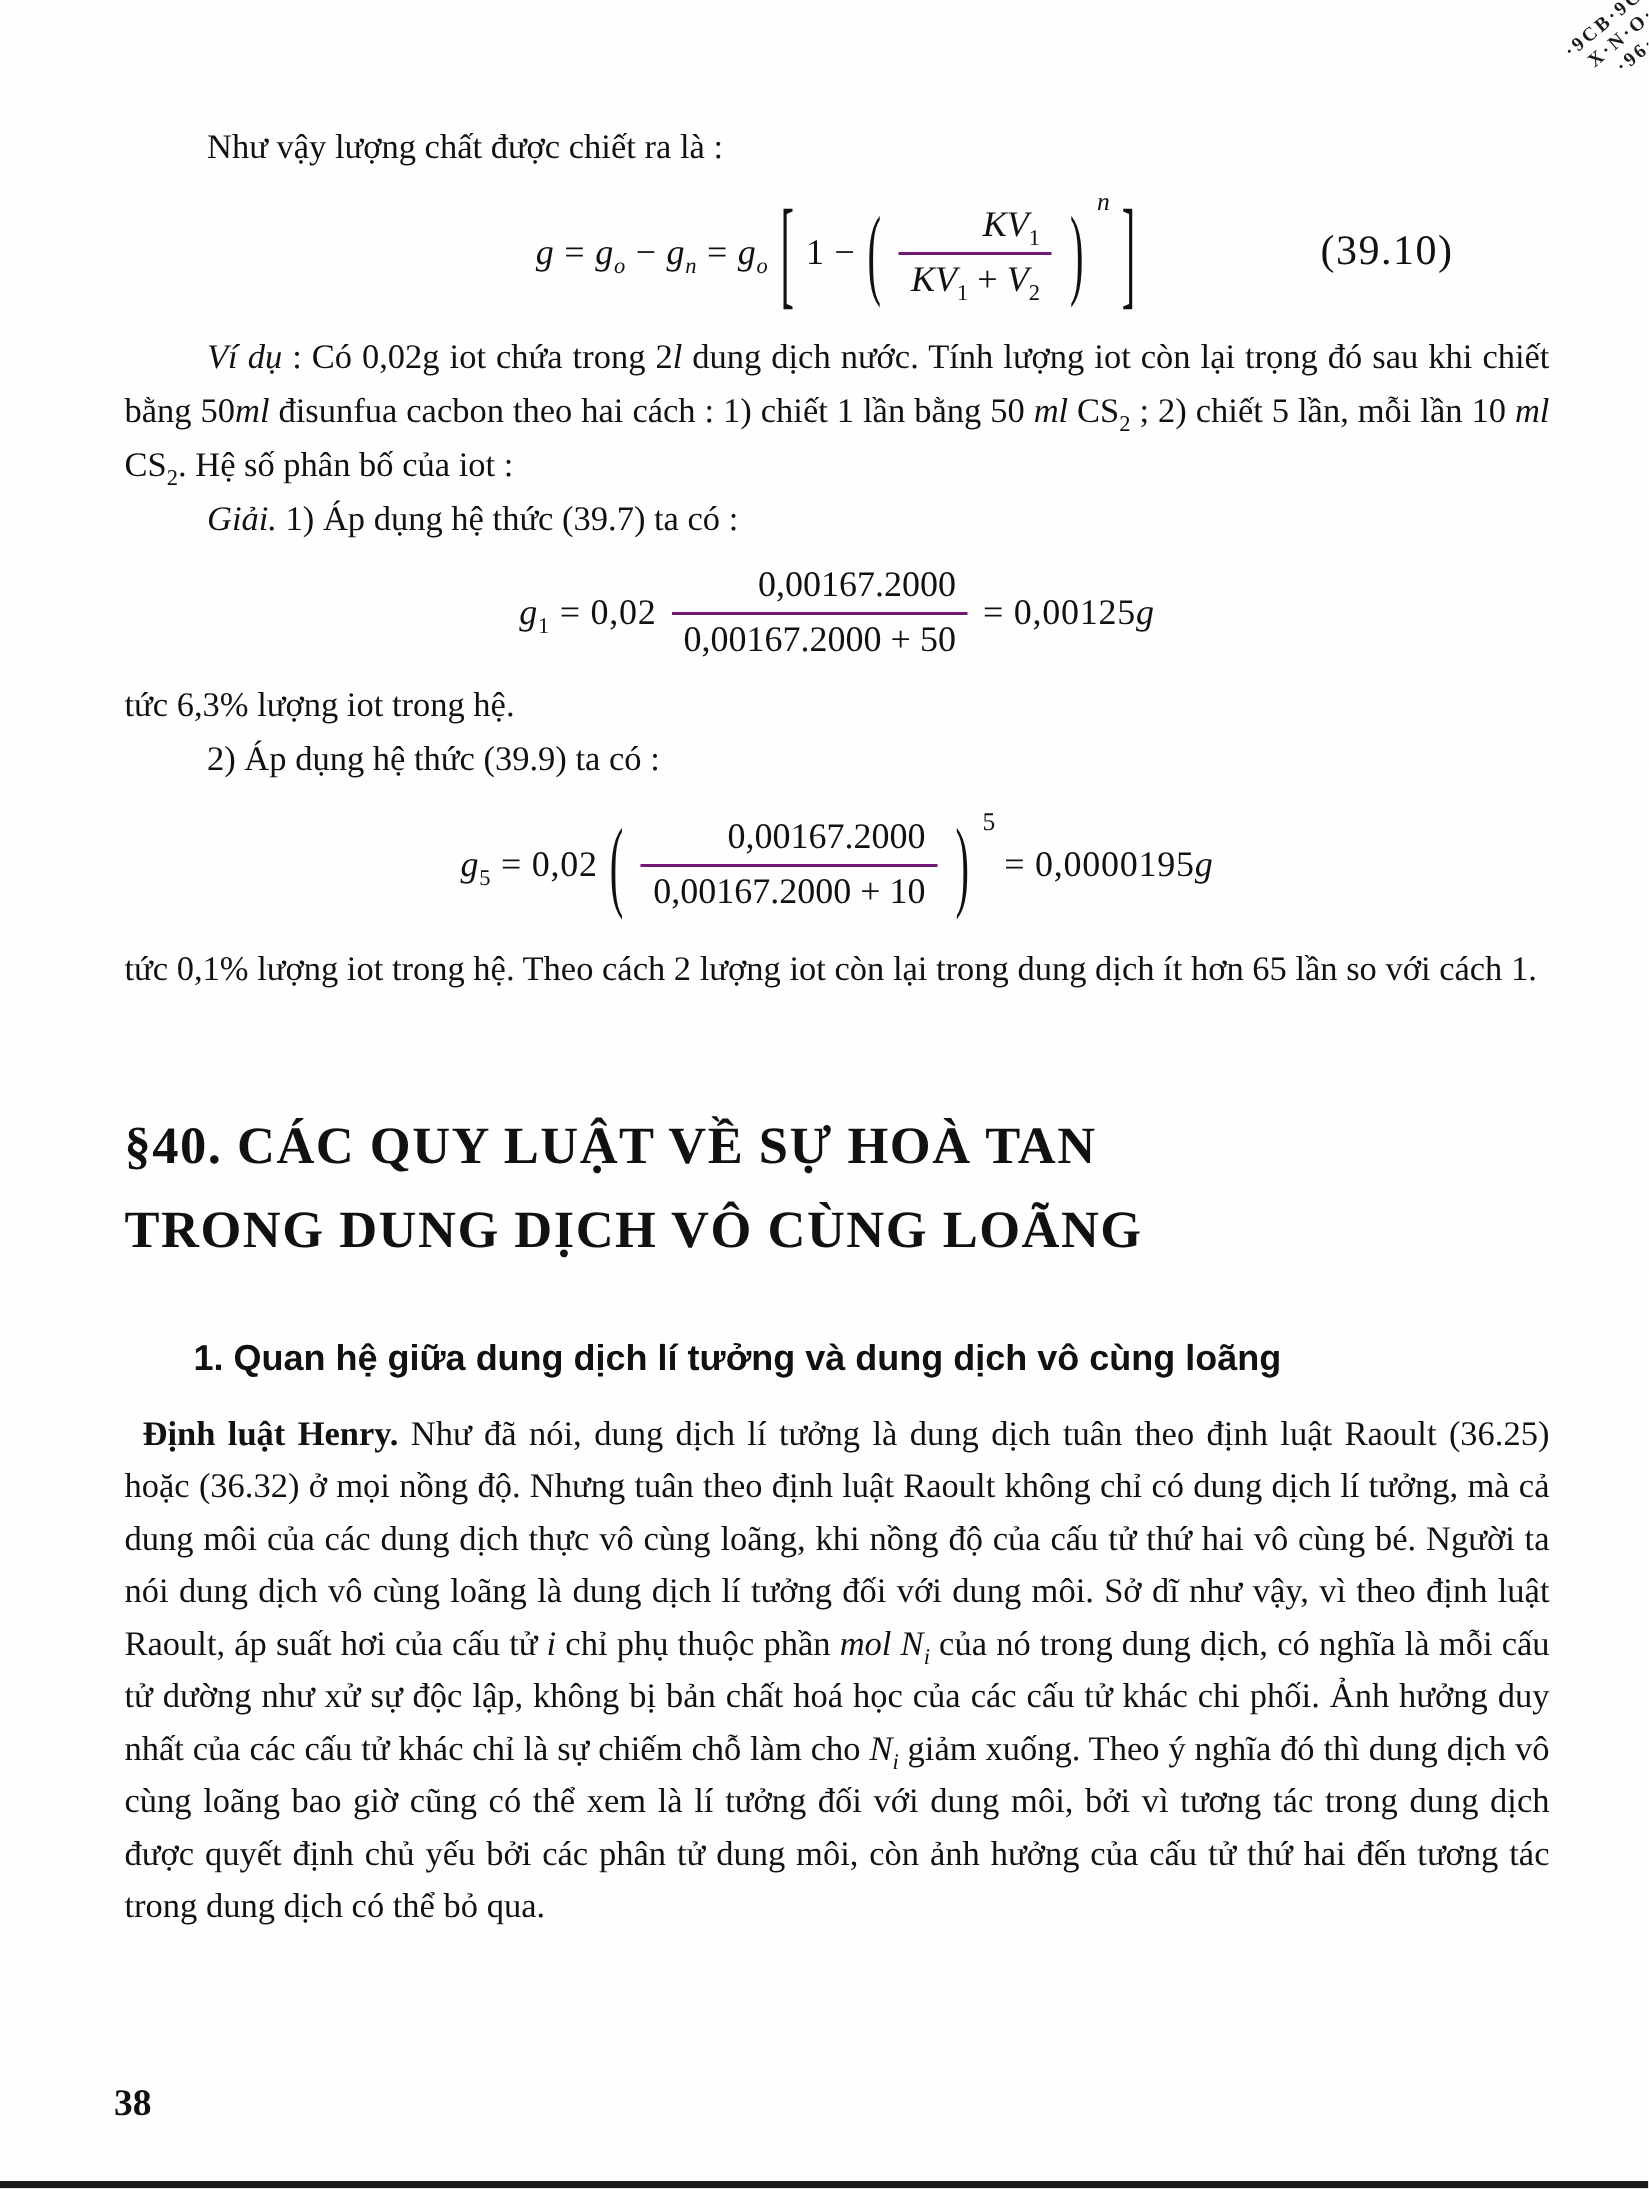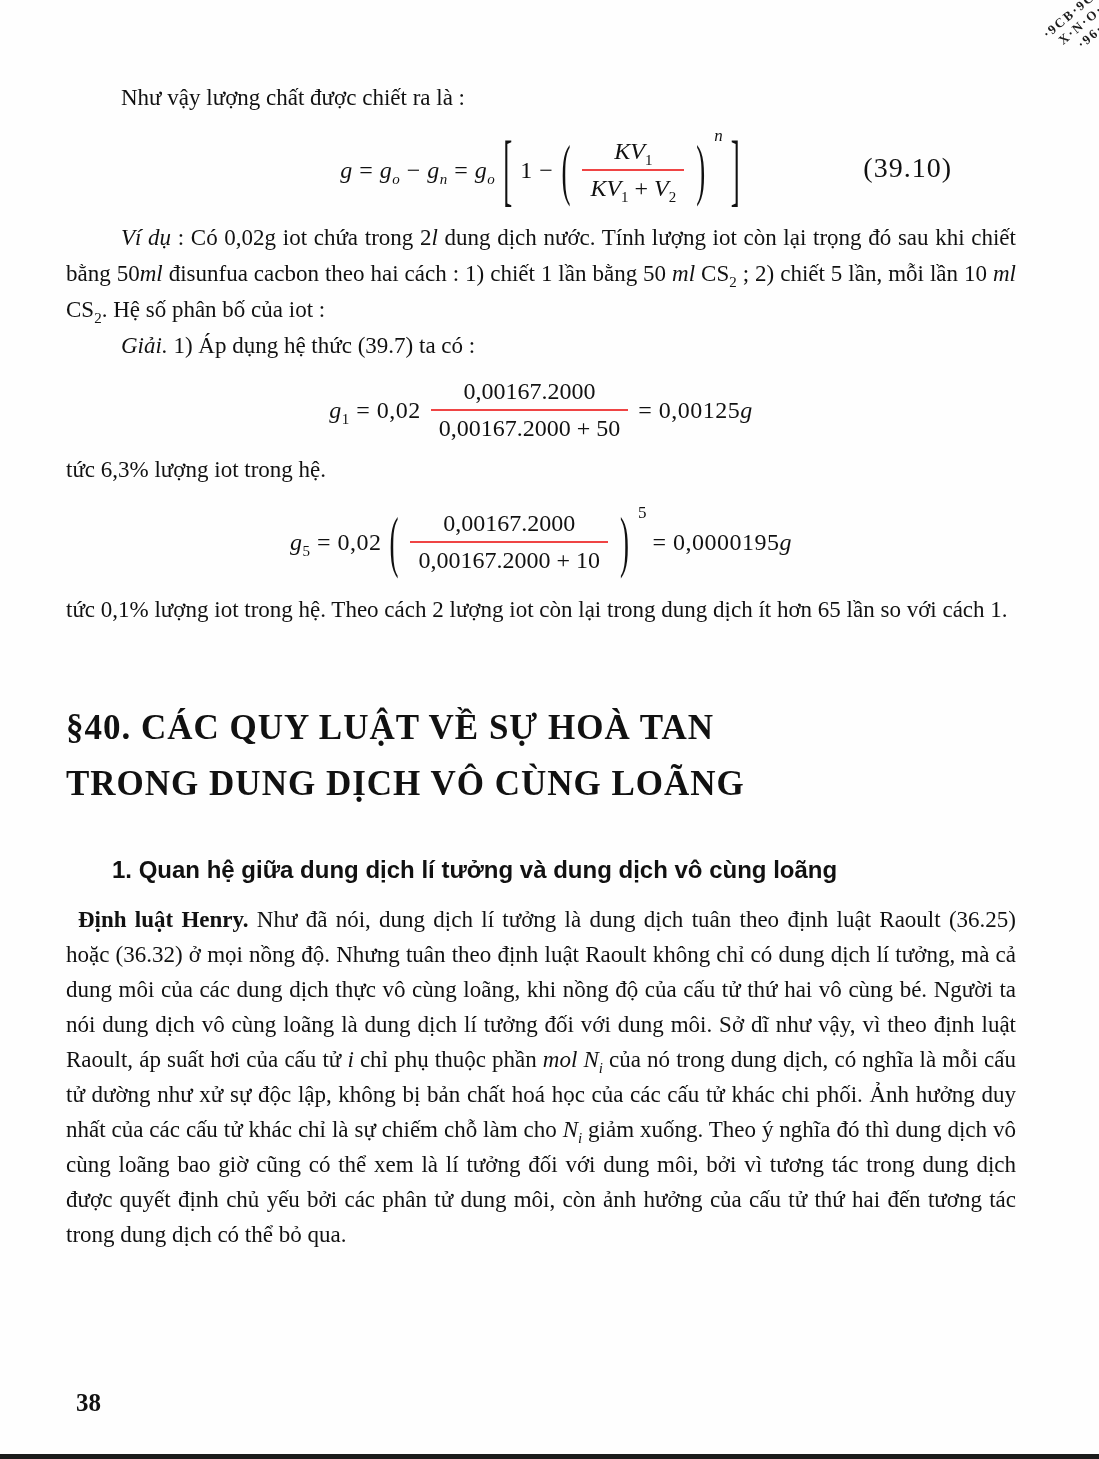--- a/index.html
+++ b/index.html
@@ -7,21 +7,21 @@
     position: relative;
     width: 1099px;
     height: 1459px;
     background: #fefefe;
     overflow: hidden;
     font-family: "Liberation Serif", serif;
     color: #111;
   }
   .content {
     position: absolute;
-    left: 66px;
+    left: 83px;
     top: 80px;
     width: 950px;
   }
   .body-text {
     font-size: 23px;
     line-height: 36px;
     text-align: justify;
     margin: 0;
   }
   .indent { text-indent: 55px; }
@@ -37,22 +37,22 @@
     text-align: center;
     font-size: 24px;
   }
   .eqrow .tk, .eqrow .frac, .eqrow .delim, .eqrow .exp {
     display: inline-block;
     vertical-align: middle;
     line-height: normal;
   }
   .eqrow .tk { letter-spacing: 0.5px; }
   .frac { text-align: center; margin: 0 4px; }
-  .frac .num { display: block; padding: 2px 8px 4px; }
-  .frac .den { display: block; border-top: 2px solid #ef4444; padding: 4px 8px 2px; }
+  .frac .num { display: block; padding: 2px 8px 4px; text-align: right; }
+  .frac .den { display: block; border-top: 2px solid #701a75; padding: 4px 8px 2px; }
   .delim {
     font-weight: 300;
     margin: 0 2px;
   }
   .paren2 { transform: scaleY(2.5); font-size: 27px; }
   .bracket3 { transform: scaleY(3.0); font-size: 27px; }
   .exp { position: relative; top: -34px; font-size: 17px; margin-left: 1px; }
   .exp-sm { position: relative; top: -30px; font-size: 17px; margin-left: 1px; }
   .eqno {
     position: absolute;
@@ -149,20 +149,21 @@
       <span class="tk"><i>g</i><sub>1</sub> <span>= 0,02</span></span>
       <span class="frac">
         <span class="num">0,00167.2000</span>
         <span class="den">0,00167.2000 + 50</span>
       </span>
       <span class="tk"><span>= 0,00125</span><i>g</i></span>
     </div>
 
     <p class="body-text">tức 6,3% lượng iot trong hệ.</p>
 
+    <p class="body-text indent">2) Áp dụng hệ thức (39.9) ta có :</p>
 
     <div class="eqrow eq-h">
       <span class="tk"><i>g</i><sub>5</sub> <span>= 0,02</span></span>
       <span class="delim paren2">(</span>
       <span class="frac">
         <span class="num">0,00167.2000</span>
         <span class="den">0,00167.2000 + 10</span>
       </span>
       <span class="delim paren2">)</span>
       <span class="exp-sm">5</span>

